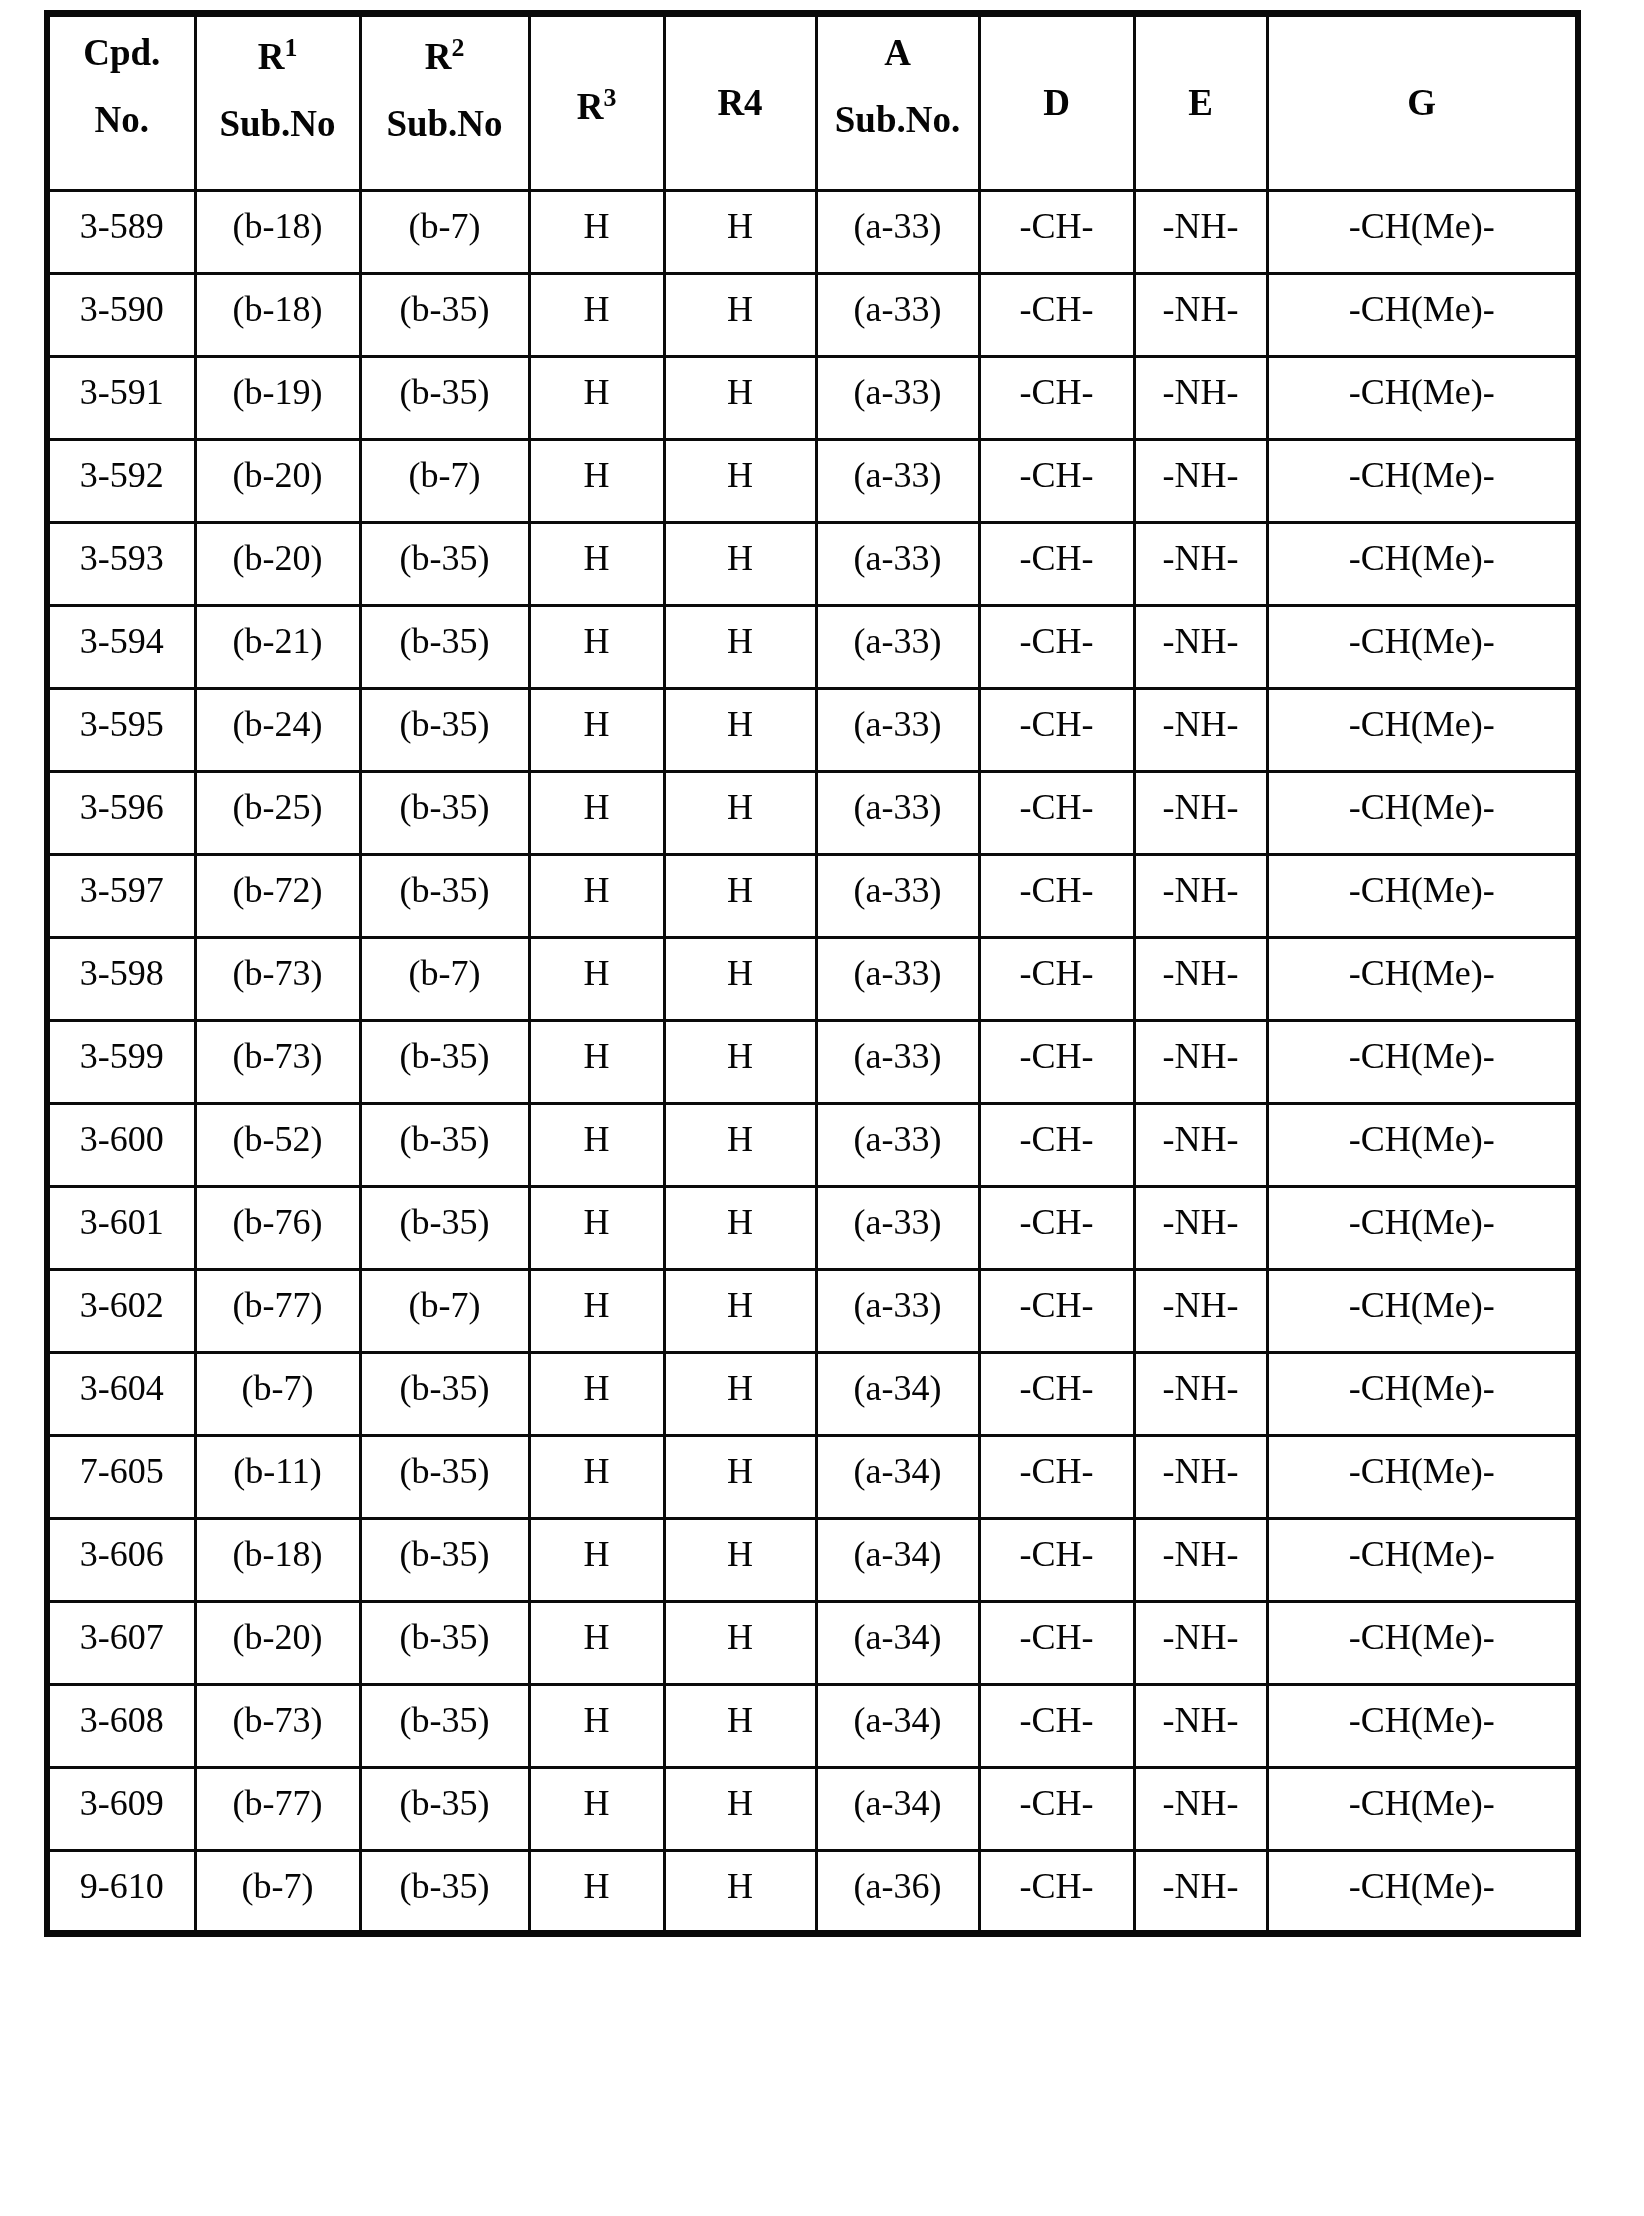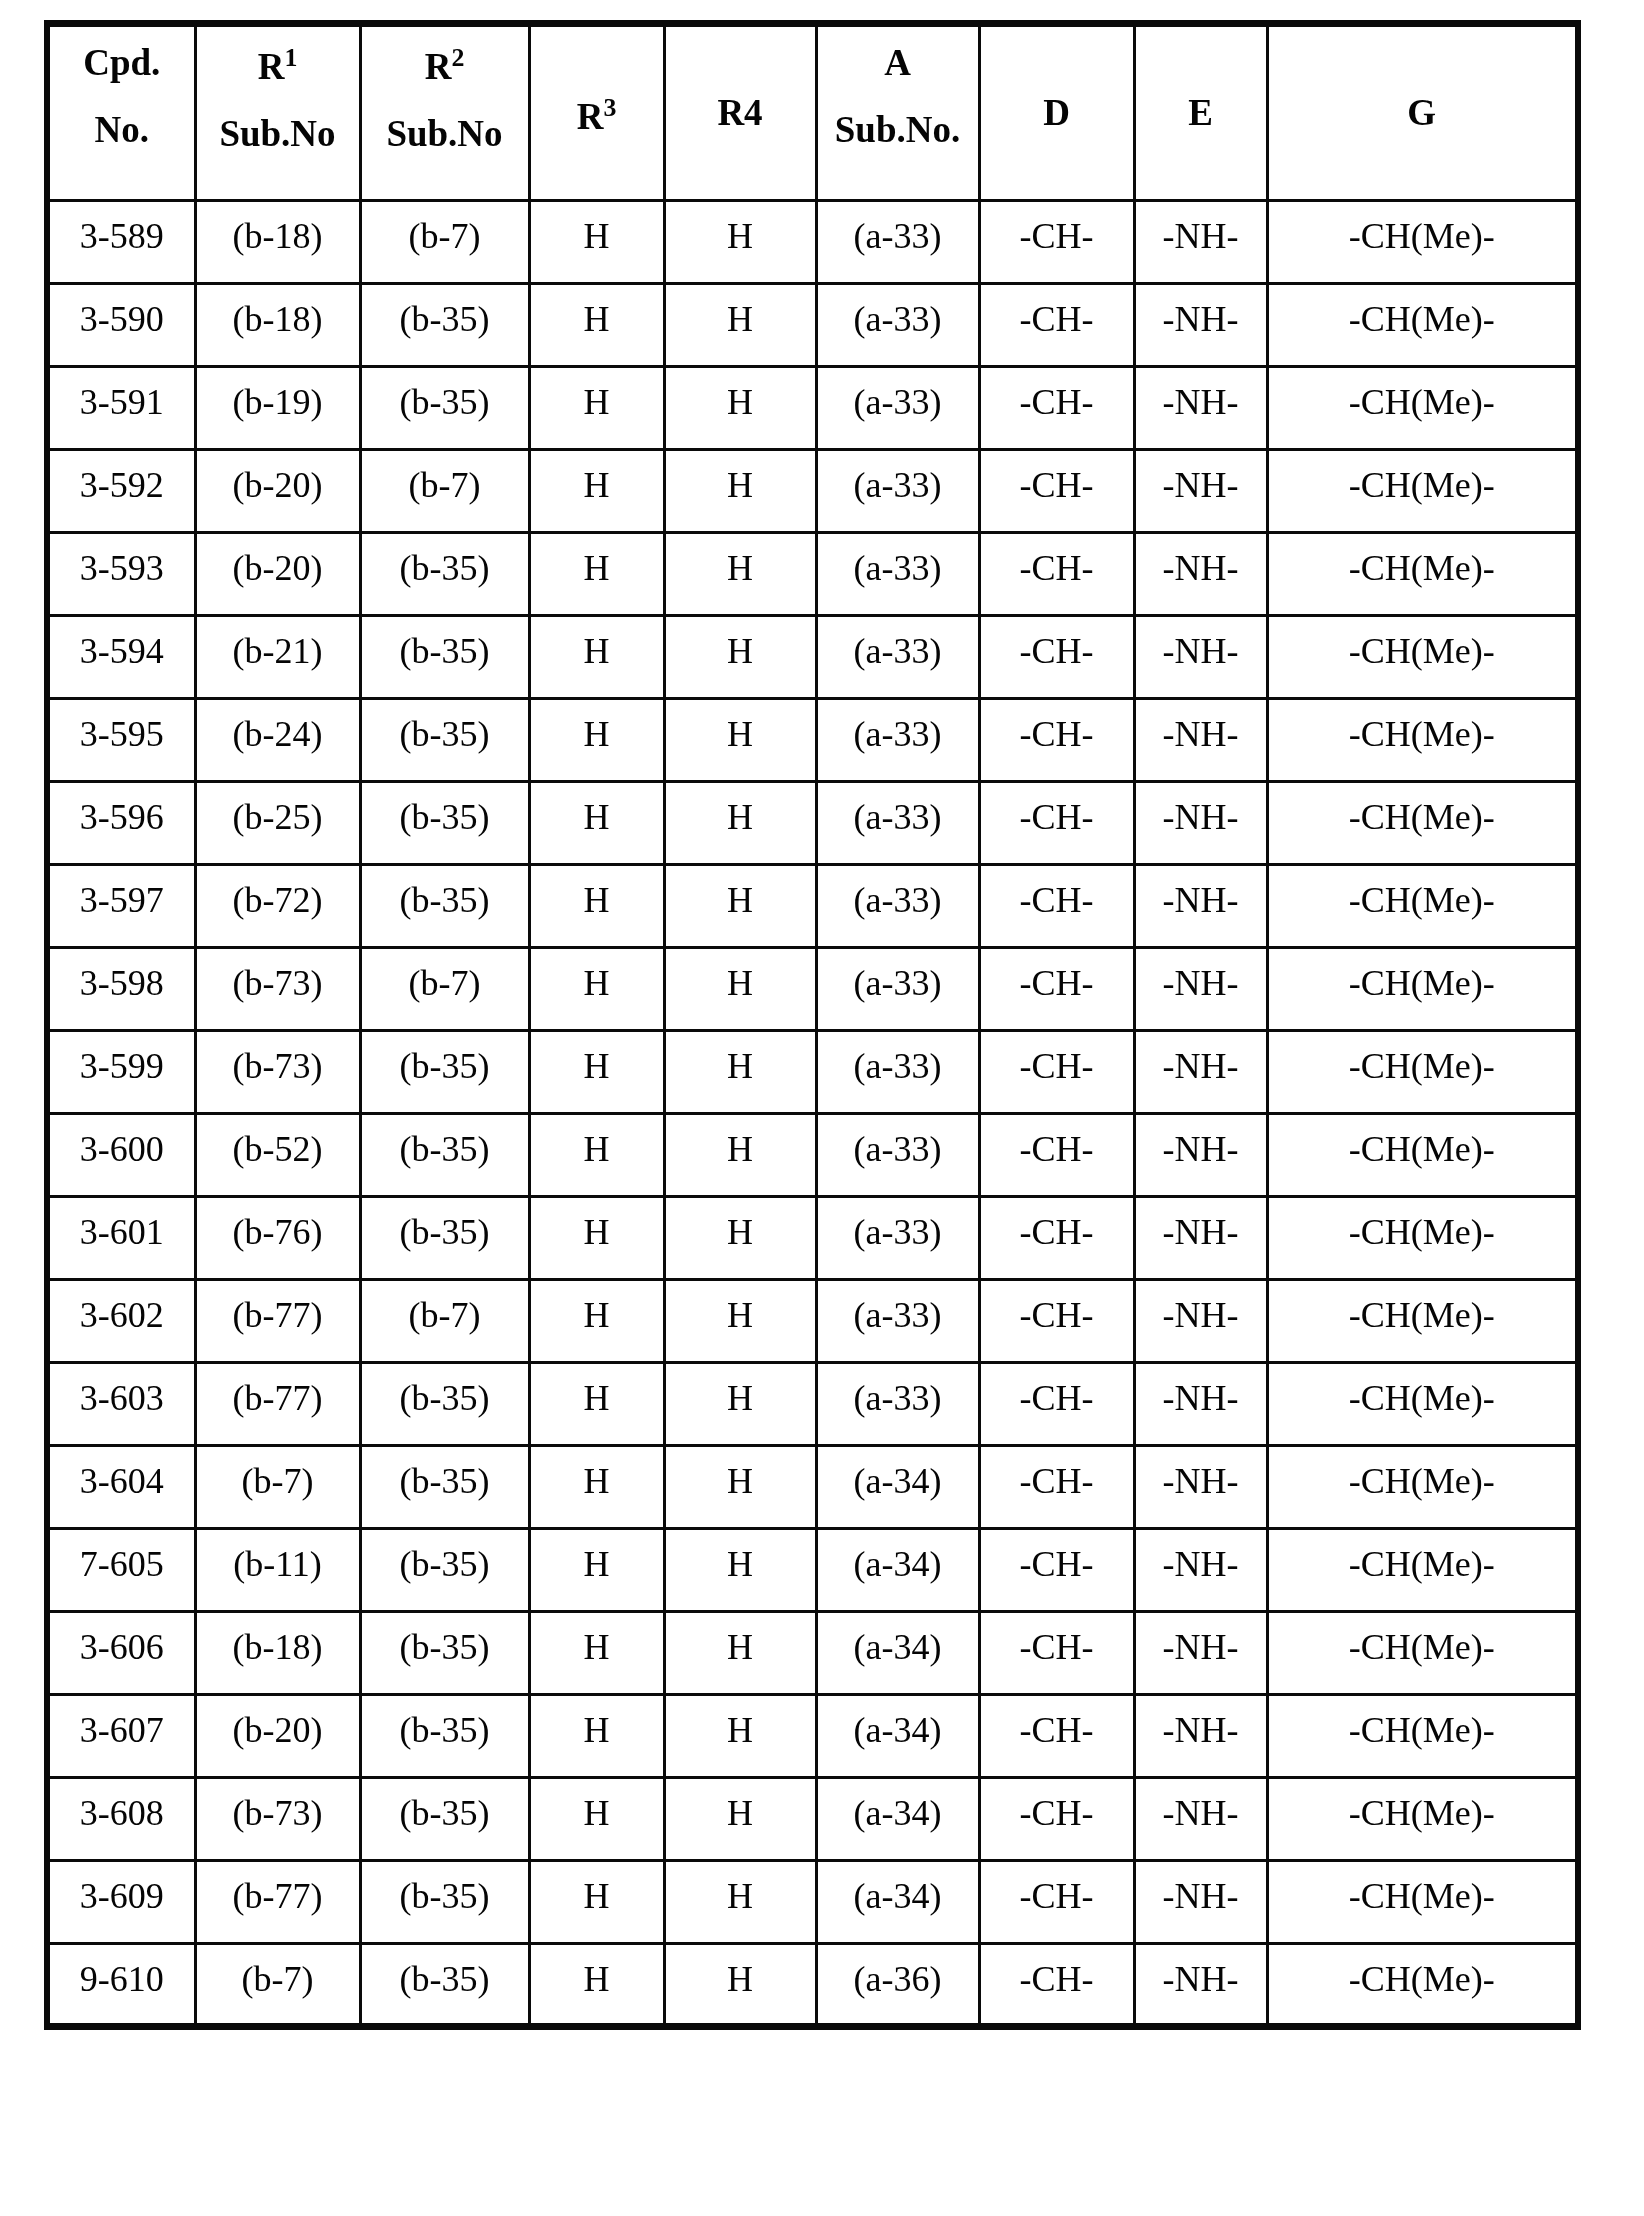--- a/index.html
+++ b/index.html
@@ -9,21 +9,21 @@
     width: 1644px;
     height: 2216px;
     background: #ffffff;
     color: #050505;
     font-family: "Liberation Serif", "DejaVu Serif", serif;
     overflow: hidden;
   }
   table.cmp {
     position: absolute;
     left: 44px;
-    top: 20px;
+    top: 10px;
     width: 1531px;
     border-collapse: collapse;
     table-layout: fixed;
     background: #ffffff;
   }
   table.cmp, table.cmp th, table.cmp td { border: 3.1px solid #0a0a0a; }
   table.cmp { border-top-width: 7.8px; border-left-width: 6.2px; border-right-width: 6.2px; border-bottom-width: 7px; }
   table.cmp th, table.cmp td { border-top-width: 3.9px; border-bottom-width: 3.9px; }
   thead tr { height: 177px; }
   tbody tr { height: 83px; }
@@ -257,31 +257,20 @@
           <td>(b-77)</td>
           <td>(b-7)</td>
           <td>H</td>
           <td>H</td>
           <td>(a-33)</td>
           <td>-CH-</td>
           <td>-NH-</td>
           <td>-CH(Me)-</td>
         </tr>
         <tr>
-          <td>3-603</td>
-          <td>(b-77)</td>
-          <td>(b-35)</td>
-          <td>H</td>
-          <td>H</td>
-          <td>(a-33)</td>
-          <td>-CH-</td>
-          <td>-NH-</td>
-          <td>-CH(Me)-</td>
-        </tr>
-        <tr>
           <td>3-604</td>
           <td>(b-7)</td>
           <td>(b-35)</td>
           <td>H</td>
           <td>H</td>
           <td>(a-34)</td>
           <td>-CH-</td>
           <td>-NH-</td>
           <td>-CH(Me)-</td>
         </tr>

